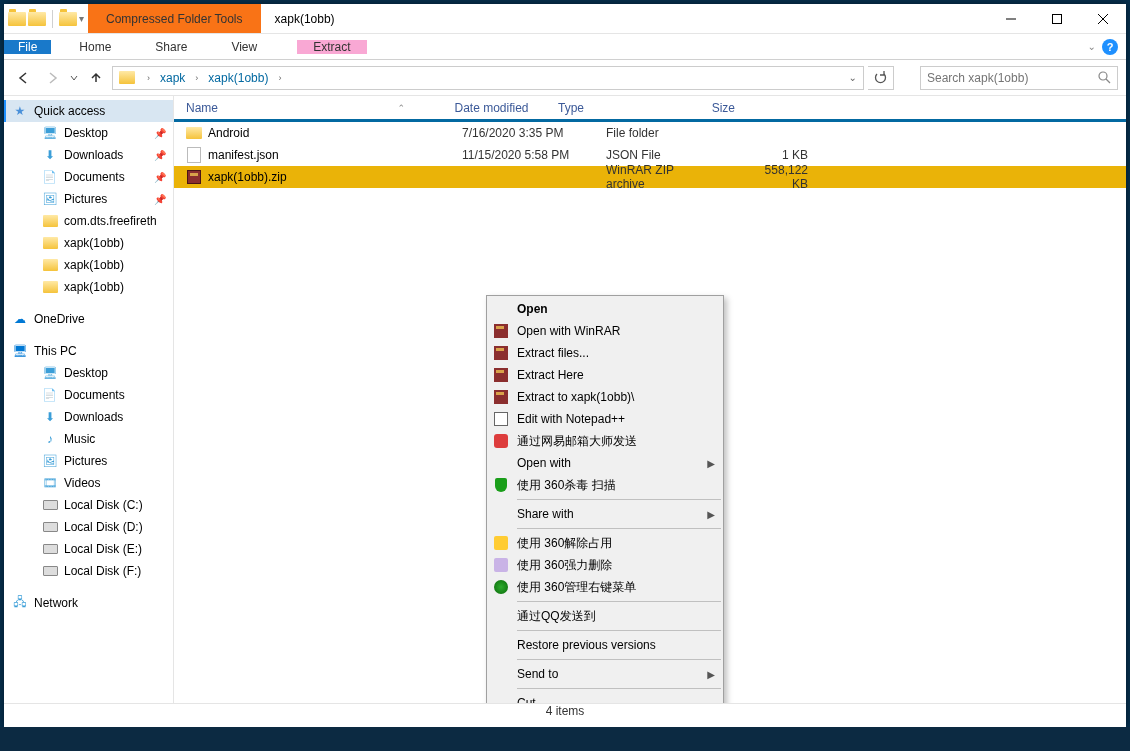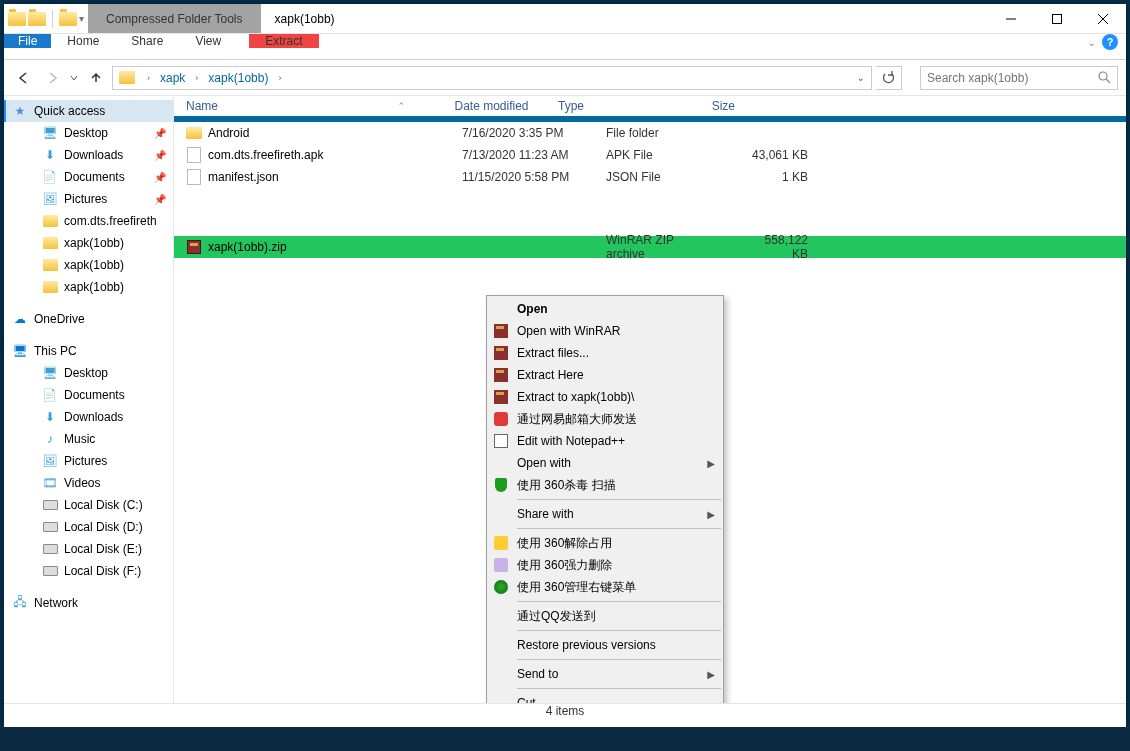--- a/index.html
+++ b/index.html
@@ -6,44 +6,44 @@
 body { background: #06304f; width: 1130px; height: 751px; overflow: hidden; font-size: 12px; }
 .window { background: #fff; width: 1122px; height: 723px; margin: 4px auto 0; box-shadow: 0 0 8px rgba(0,0,0,0.5); display: flex; flex-direction: column; }
 
 
 .titlebar { height: 30px; display: flex; align-items: stretch; background: #fff; border-bottom: 1px solid #e5e5e5; }
 .tb-left { display: flex; align-items: center; padding: 0 4px; gap: 2px; }
 .tb-icon { width: 18px; height: 18px; display: inline-flex; align-items: center; justify-content: center; }
 .folder-ico { width: 18px; height: 14px; background: linear-gradient(#ffe9a6,#f5c33b); border-radius: 1px; position: relative; }
 .folder-ico::before { content:""; position:absolute; top:-3px; left:1px; width:7px; height:3px; background:#f5c33b; border-radius:1px 1px 0 0; }
 .qat-sep { width:1px; height:18px; background:#d0d0d0; margin:0 4px; }
-.tb-tools { background:#a3a3a3; color:#333; padding:0 18px; display:flex; align-items:center; font-size:12px; }
+.tb-tools { background:#f97316; color:#333; padding:0 18px; display:flex; align-items:center; font-size:12px; }
 .tb-title { flex:1; display:flex; align-items:center; padding:0 14px; font-size:12px; color:#000; }
 .tb-controls { display:flex; }
 .tb-btn { width:46px; display:flex; align-items:center; justify-content:center; }
 
 
-.ribbon { height: 26px; display:flex; align-items: flex-start; border-bottom:1px solid #d0d0d0; background:#fff; }
+.ribbon { height: 26px; display:flex; align-items: center; border-bottom:1px solid #d0d0d0; background:#fff;gap:12px; }
 .rtab { padding: 0 16px; display:flex; align-items:center; font-size:12px; color:#333; }
 .rtab.file { background:#1979ca; color:#fff; padding: 0 14px; }
-.rtab.extract { background:#ef4444; color:#333; }
+.rtab.extract { background:#f9a8d4; color:#333; }
 .ribbon-spacer { flex:1; }
 .ribbon-right { display:flex; align-items:center; gap:6px; padding:0 8px; }
 .help-circle { width:16px; height:16px; border-radius:50%; background:#1e90ff; color:#fff; font-size:11px; font-weight:bold; display:flex; align-items:center; justify-content:center; }
 
 
 .navbar { height: 36px; display:flex; align-items:center; padding:0 8px; gap:4px; border-bottom:1px solid #e5e5e5; }
 .nav-arrow { width:24px; height:24px; display:flex; align-items:center; justify-content:center; color:#555; }
 .nav-arrow.disabled { color:#bbb; }
 .addr { flex:1; height:24px; border:1px solid #ccc; display:flex; align-items:center; padding:0 2px; gap:2px; }
 .addr-seg { display:flex; align-items:center; padding:0 4px; font-size:12px; color:#0369a1; gap:2px; }
 .addr-chev { color:#666; font-size:9px; padding:0 4px; }
 .addr-folder { width:16px; height:13px; background:linear-gradient(#ffe9a6,#f5c33b); border-radius:1px; margin-right:2px; }
 .refresh { width:26px; height:24px; border:1px solid #ccc; border-left:none; display:flex; align-items:center; justify-content:center; color:#555; }
-.search { width:198px; height:24px; border:1px solid #ccc; margin-left:14px; display:flex; align-items:center; padding:0 6px; color:#777; font-size:12px; gap:4px; }
+.search { width:198px; height:24px; border:1px solid #ccc; margin-left:22px; display:flex; align-items:center; padding:0 6px; color:#777; font-size:12px; gap:4px; }
 .search input { border:none; outline:none; flex:1; font-size:12px; color:#555; }
 .search-ico { color:#888; }
 
 
 .body { flex:1; display:flex; overflow:hidden; }
 
 
 .navpane { width:170px; border-right:1px solid #e5e5e5; overflow-y:auto; padding:4px 0 4px 0; }
 .np-group { margin-bottom:10px; }
 .np-item { display:flex; align-items:center; height:22px; padding:0 4px 0 20px; gap:6px; font-size:12px; color:#000; position:relative; }
@@ -54,30 +54,30 @@
 .np-item.sub { padding-left:38px; }
 .np-ico { width:16px; height:16px; display:inline-flex; align-items:center; justify-content:center; }
 .np-folder { width:15px; height:12px; background:linear-gradient(#ffe9a6,#f5c33b); border-radius:1px; }
 .np-star { color:#4a90d9; }
 .np-cloud { color:#0078d4; }
 .np-pc { color:#0078d4; }
 .np-drive { width:15px; height:10px; background:#ddd; border:1px solid #888; border-radius:1px; position:relative; }
 
 
 .filelist { flex:1; display:flex; flex-direction:column; position:relative; }
-.columns { height:26px; display:flex; align-items:center; border-bottom:6px solid #0369a1; color:#3b5998; font-size:12px; padding-left:6px; }
+.columns { height:26px; display:flex; align-items:center; border-bottom:3px solid #0369a1; color:#3b5998; font-size:12px; padding-left:6px; }
 .col { padding:0 6px; border-right:1px solid transparent; }
 .col-name { width:252px; display:flex; align-items:center; }
 .col-name .sort { margin-left:auto; margin-right:20px; color:#888; font-size:9px; }
 .col-date { width:120px;text-align:center; }
 .col-type { width:118px; }
 .col-size { width:72px; text-align:right; }
 .rows { }
 .row { height:22px; display:flex; align-items:center; padding-left:6px; font-size:12px; color:#000;gap:24px; }
-.row.selected { background:#22c55e;margin-top:48px; }
+.row.selected { background:#eab308; }
 .row .c-name { width:252px; display:flex; align-items:center; gap:6px; padding:0 6px; }
 .row .c-date { width:120px; padding:0 6px; color:#333; }
 .row .c-type { width:118px; padding:0 6px; color:#333; }
 .row .c-size { width:72px; padding:0 6px; text-align:right; color:#333; }
 .file-ico { width:16px; height:16px; display:inline-flex; align-items:center; justify-content:center; font-size:11px; }
 .ico-folder { width:16px; height:12px; background:linear-gradient(#ffe9a6,#f5c33b); border-radius:1px; }
 .ico-apk { width:14px; height:16px; background:#fff; border:1px solid #bbb; position:relative; }
 .ico-json { width:14px; height:16px; background:#fff; border:1px solid #bbb; }
 .ico-rar { width:14px; height:14px; background:#8b2e2e; border:1px solid #4a1515; position:relative; }
 .ico-rar::after { content:""; position:absolute; top:2px; left:2px; width:8px; height:3px; background:#d9a24a; }
@@ -355,31 +355,20 @@
               </span>
               <span>Android</span>
             </div>
             <div class="c-date">7/16/2020 3:35 PM</div>
             <div class="c-type">File folder</div>
             <div class="c-size"></div>
           </div>
           <div class="row">
             <div class="c-name">
               <span class="file-ico">
-                <span class="ico-apk"></span>
-              </span>
-              <span>com.dts.freefireth.apk</span>
-            </div>
-            <div class="c-date">7/13/2020 11:23 AM</div>
-            <div class="c-type">APK File</div>
-            <div class="c-size">43,061 KB</div>
-          </div>
-          <div class="row">
-            <div class="c-name">
-              <span class="file-ico">
                 <span class="ico-json"></span>
               </span>
               <span>manifest.json</span>
             </div>
             <div class="c-date">11/15/2020 5:58 PM</div>
             <div class="c-type">JSON File</div>
             <div class="c-size">1 KB</div>
           </div>
           <div class="row selected">
             <div class="c-name">
@@ -418,29 +407,29 @@
             <span class="cm-label">Extract Here</span>
           </div>
           <div class="cm-item">
             <span class="cm-ico">
               <span class="cm-rar"></span>
             </span>
             <span class="cm-label">Extract to xapk(1obb)\</span>
           </div>
           <div class="cm-item">
             <span class="cm-ico">
+              <span class="cm-npp"></span>
+            </span>
+            <span class="cm-label">Edit with Notepad++</span>
+          </div>
+          <div class="cm-item">
+            <span class="cm-ico">
               <span class="cm-mail"></span>
             </span>
             <span class="cm-label">通过网易邮箱大师发送</span>
-          </div>
-          <div class="cm-item">
-            <span class="cm-ico">
-              <span class="cm-npp"></span>
-            </span>
-            <span class="cm-label">Edit with Notepad++</span>
           </div>
           <div class="cm-item">
             <span class="cm-ico"></span>
             <span class="cm-label">Open with</span>
             <span class="cm-arrow">▶</span>
           </div>
           <div class="cm-item">
             <span class="cm-ico">
               <span class="cm-shield"></span>
             </span>

